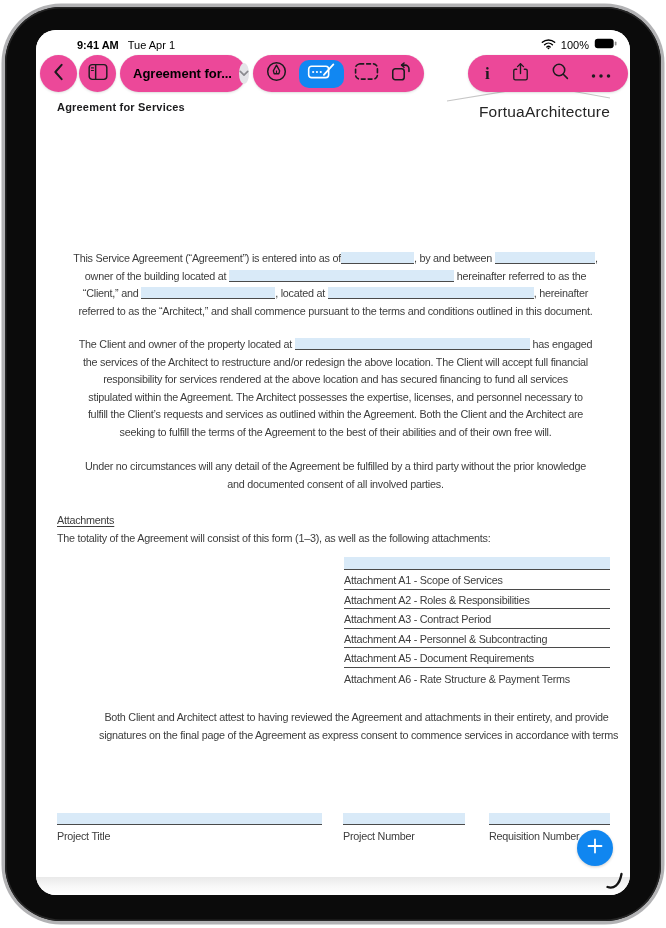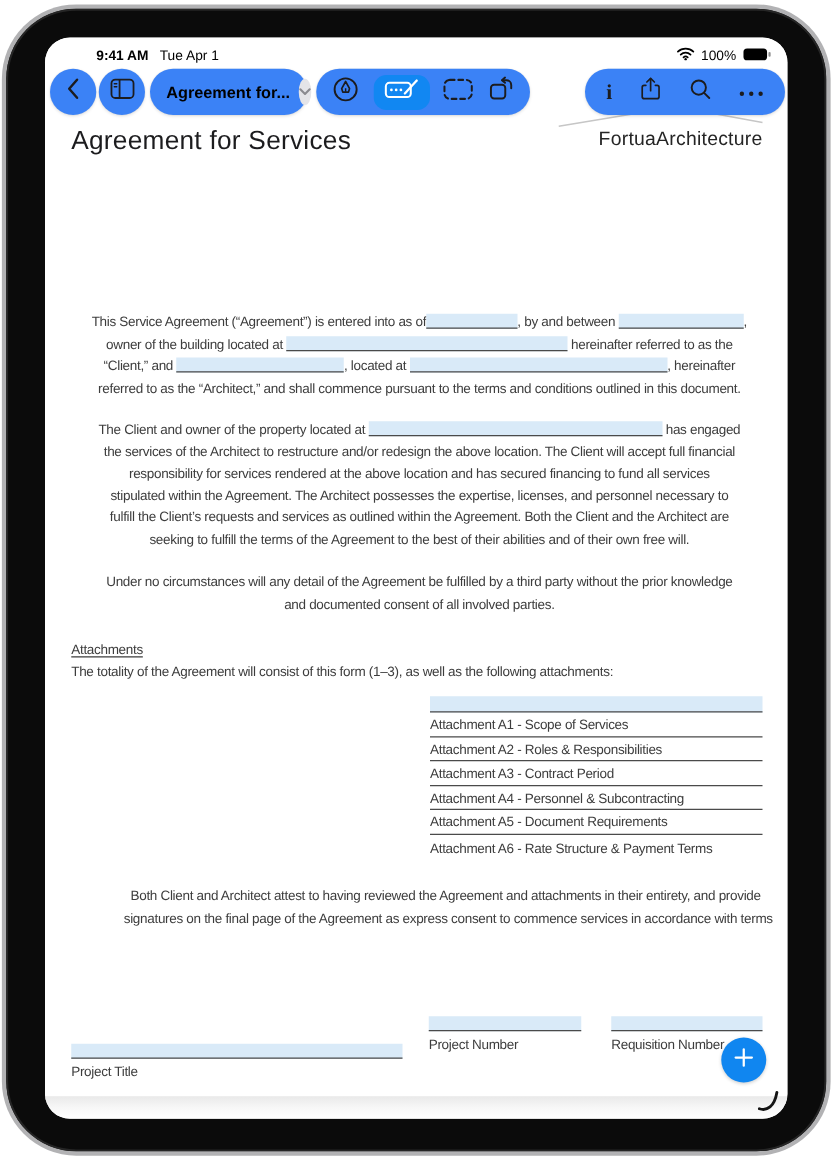--- a/index.html
+++ b/index.html
@@ -23,38 +23,38 @@
   .sb-left  { display:flex; gap:9px; align-items:center; }
   .sb-time  { font-weight:700; }
   .sb-date  { font-weight:400; }
   .sb-right { display:flex; gap:5px; align-items:center; }
   .sb-batt-pct { font-weight:400; }
 
   
   .roofline { position:absolute; left:408px; top:50px; z-index:1; }
 
   
-  .tbtn { position:absolute; top:25px; height:37px; background:#3b82f6; border-radius:19px;
+  .tbtn { position:absolute; top:25px; height:37px; background:#ec4899; border-radius:19px;
           display:flex; align-items:center; justify-content:center; z-index:5;
           box-shadow:0 1px 2.5px rgba(0,0,0,.13), 0 0 0 .5px rgba(0,0,0,.03); }
   .circle { width:37px; }
   .back-btn { left:4px; }
   .sidebar-btn { left:43px; }
   .title-pill { left:84px; width:126px; padding:0 7px 0 13px; justify-content:space-between; }
   .title-text { font-size:13px; font-weight:700; color:#000; white-space:nowrap; }
   .chev-circle { width:21px; height:21px; border-radius:50%; background:#e4e4e8;
                  display:flex; align-items:center; justify-content:center; margin-left:7px; }
   .tools-pill { left:217px; width:171px; padding:0 12px; justify-content:space-between; }
   .autofill-btn { width:45px; height:28px; border-radius:10px; background:#1187f2;
                   display:flex; align-items:center; justify-content:center; }
   .right-pill { left:432px; width:160px; padding:0 17px; justify-content:space-between; }
   .info-glyph { font-family:"Liberation Serif", serif; font-size:17px; font-weight:700; color:#1c1c1e; line-height:1; }
 
   
-  .doc-heading { position:absolute; left:21px; top:71px; font-size:21px; font-weight:400;
+  .doc-heading { position:absolute; left:21px; top:71px; font-size:11px; font-weight:700;
                  letter-spacing:.2px; color:#1c1c1e; z-index:2; }
   .doc-logo { position:absolute; right:20px; top:73px; font-size:15.5px; font-weight:500;
               letter-spacing:.2px; color:#252525; z-index:2; }
 
   .para { position:absolute; left:21px; right:16px; z-index:2; }
   .p0 { top:220px; } .p1 { top:306px; } .p2 { top:428px; } .p3 { top:679px;margin-left:42px; }
   .pline { white-space:nowrap; height:17.5px; line-height:17.5px; font-size:10.8px;
            letter-spacing:-0.25px; color:#3d3d3d;text-align:center; }
   .blank { display:inline-block; height:12px; background:#d9eaf8;
            border-bottom:1px solid #4a4a4a; vertical-align:-2px; }
@@ -65,21 +65,21 @@
                color:#3d3d3d; white-space:nowrap; z-index:2; }
   .att-table { position:absolute; left:308px; top:527px; width:266px; z-index:2; }
   .att-blank-row { height:13px; background:#d9eaf8; border-bottom:1px solid #4a4a4a; }
   .att-row { height:19.6px; display:flex; align-items:flex-end; padding-bottom:2.5px;
              border-bottom:1px solid #4a4a4a; font-size:10.8px; letter-spacing:-0.25px; color:#3d3d3d; }
   .att-row.last { border-bottom:none; }
 
   .field { position:absolute; top:783px; z-index:2; }
   .fblank { height:12px; background:#d9eaf8; border-bottom:1px solid #4a4a4a; }
   .flabel { margin-top:5px; font-size:10.8px; letter-spacing:-0.25px; color:#3d3d3d; }
-  .field1 { left:21px;  width:265px;margin-top:22px; }
+  .field1 { left:21px;  width:265px; }
   .field2 { left:307px; width:122px; }
   .field3 { left:453px; width:121px; }
 
   .fab { position:absolute; left:541px; top:800px; width:36px; height:36px; border-radius:50%;
          background:#1086f0; display:flex; align-items:center; justify-content:center; z-index:8;
          box-shadow:0 1px 3px rgba(0,0,0,.2); }
   .swoosh { position:absolute; left:570px; top:841px; z-index:7; }
 </style>
 </head>
 <body>

